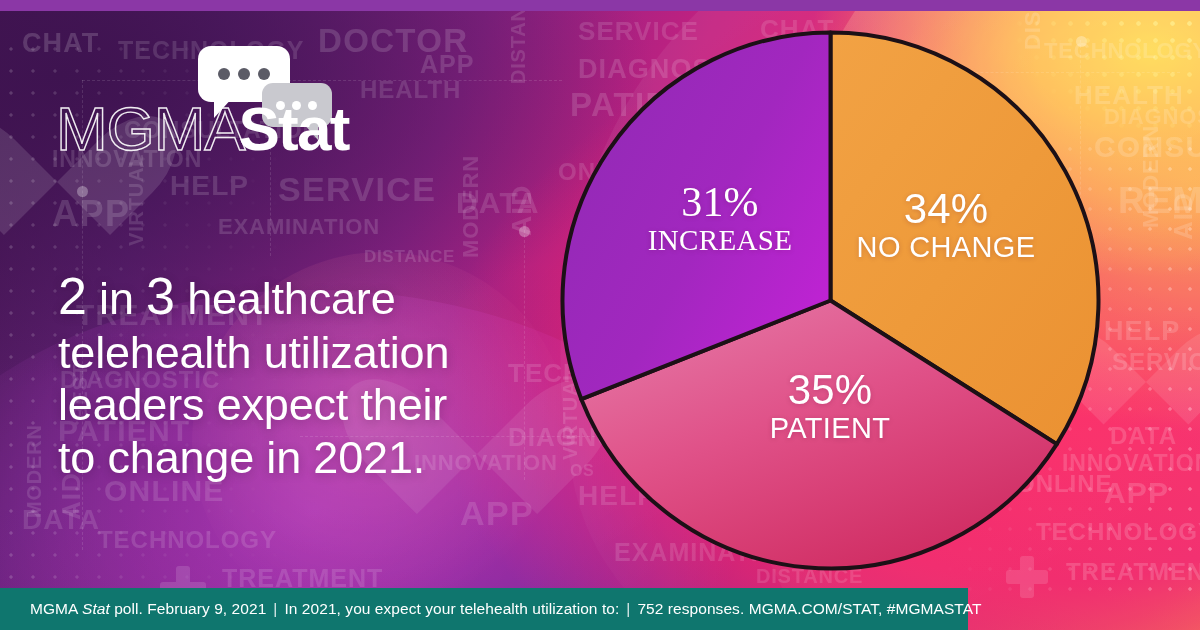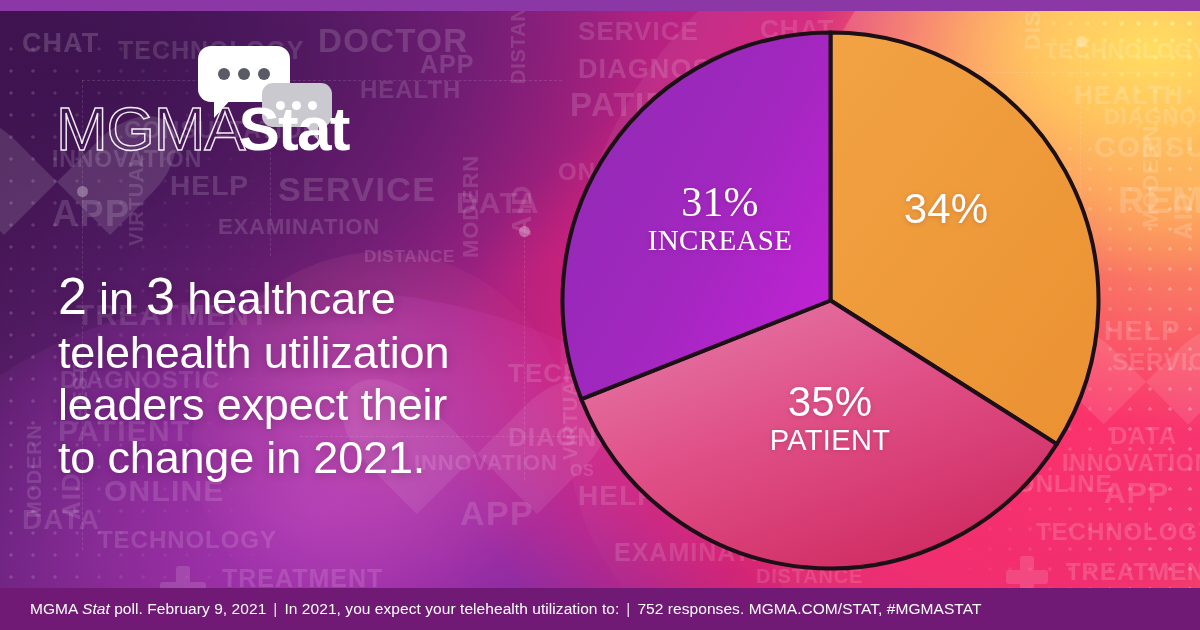--- a/index.html
+++ b/index.html
@@ -155,22 +155,22 @@
   .pie-label{
     position:absolute;text-align:center;color:#fff;
     text-shadow:0 1px 5px rgba(90,0,50,.22);
     line-height:1.05;
   }
   .pie-label .pct{display:block;font-size:42px;font-weight:400;letter-spacing:.005em;}
   .pie-label .cat{display:block;font-size:29px;font-weight:400;letter-spacing:.012em;margin-top:1px;}
 
   
   .footer{
-    position:absolute;left:0;bottom:0;width:1200px;height:42px;
-    background:#701a75;
+    position:absolute;left:0;bottom:0;width:968px;height:42px;
+    background:#0f766e;
     display:flex;align-items:center;
   }
   .footer-text{
     margin-left:30px;color:#fff;font-size:15.5px;letter-spacing:.004em;white-space:nowrap;
   }
   .footer-text i{font-style:italic;}
   .footer-sep{padding:0 7px;opacity:.85;}
   .topbar{position:absolute;left:0;top:0;width:1200px;height:11px;background:#8b37a6;}
 </style>
 </head>
@@ -317,22 +317,23 @@
       </defs>
       <g id="pie-slices">
           <path d="M 272.5 272.5 L 272.50 4.50 A 268 268 0 0 1 498.78 416.10 Z" fill="url(#gradNoChange)" stroke="#1c1016" stroke-width="4" stroke-linejoin="round"></path>
           <path d="M 272.5 272.5 L 498.78 416.10 A 268 268 0 0 1 23.32 371.16 Z" fill="url(#gradDecrease)" stroke="#1c1016" stroke-width="4" stroke-linejoin="round"></path>
           <path d="M 272.5 272.5 L 23.32 371.16 A 268 268 0 0 1 272.50 4.50 Z" fill="url(#gradIncrease)" stroke="#1c1016" stroke-width="4" stroke-linejoin="round"></path>
         </g>
     </svg>
 
     <div class="pie-label" id="lbl-0" style="left: 258px; top: 159px; width: 260px;">
       <span class="pct">34%</span>
-    </div>
-    <div class="pie-label" id="lbl-1" style="left: 142px; top: 352px; width: 260px;">
+      <span class="cat">NO CHANGE</span>
+    </div>
+    <div class="pie-label" id="lbl-1" style="left: 142px; top: 340px; width: 260px;">
       <span class="pct">35%</span>
       <span class="cat">PATIENT</span>
     </div>
     <div class="pie-label" id="lbl-2" style="left: 32px; top: 152px; width: 260px; font-family: Liberation Serif, serif;">
       <span class="pct">31%</span>
       <span class="cat">INCREASE</span>
     </div>
   </div>
 
   <div class="footer">

